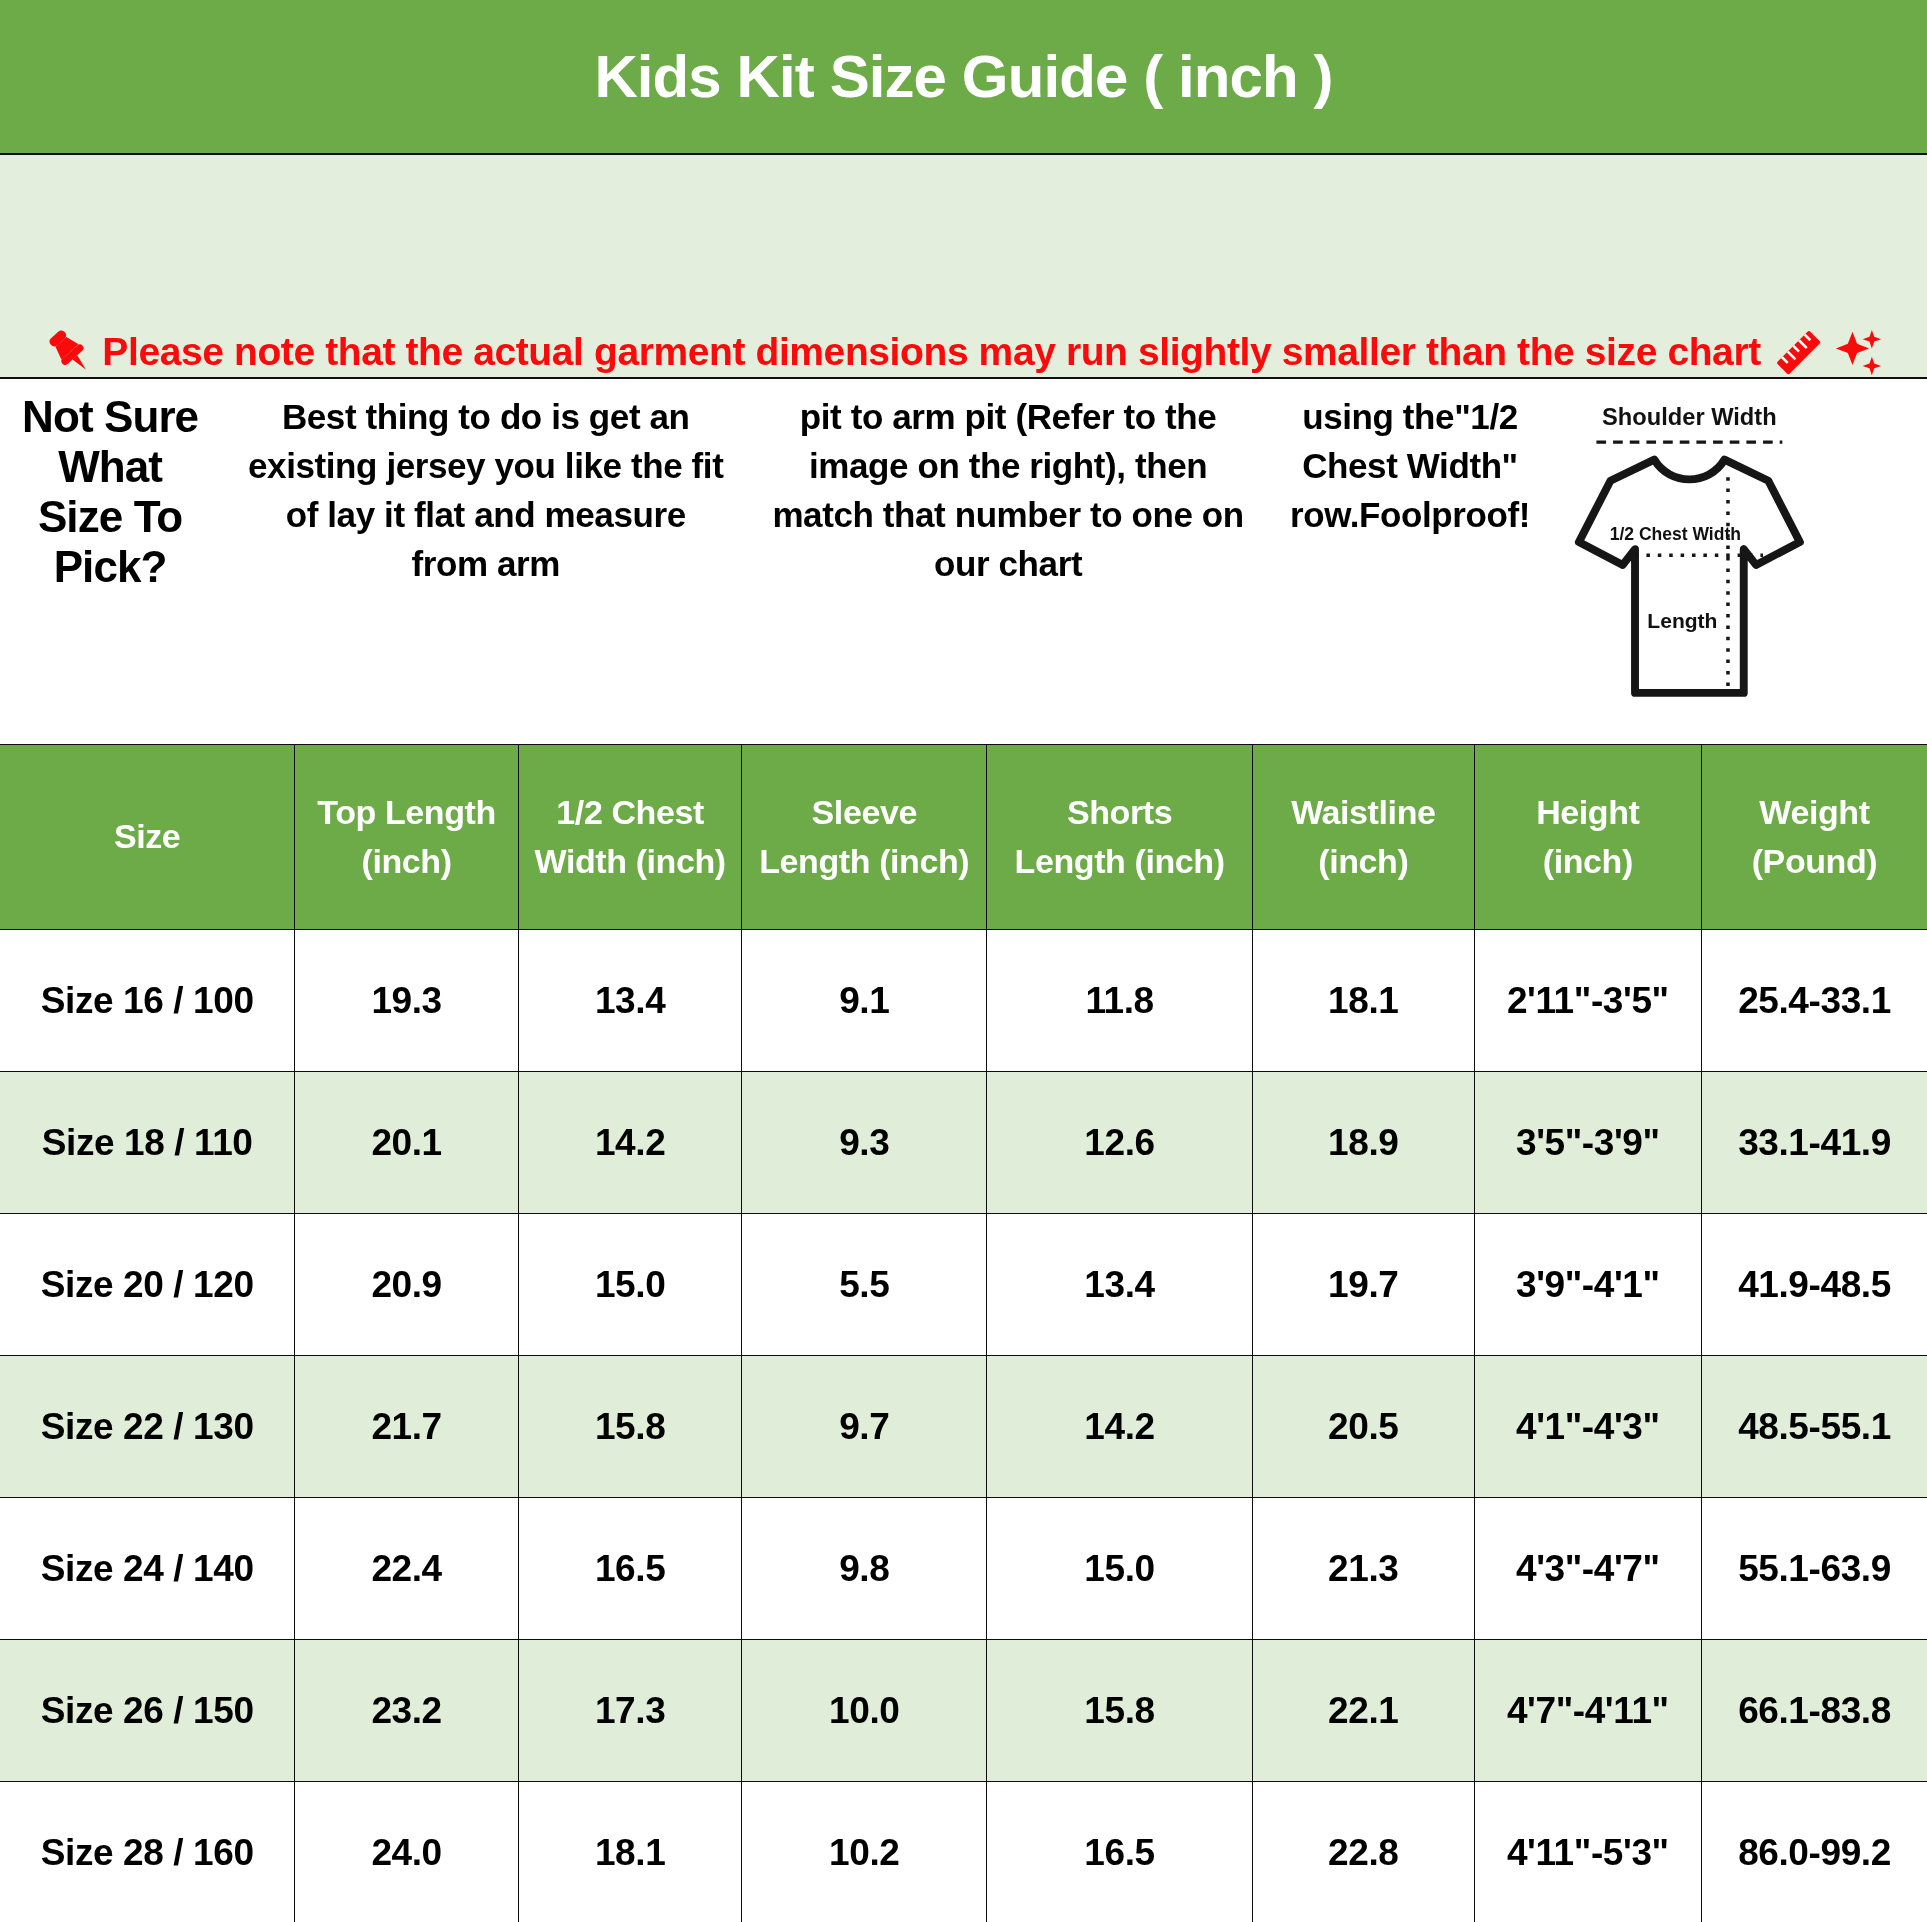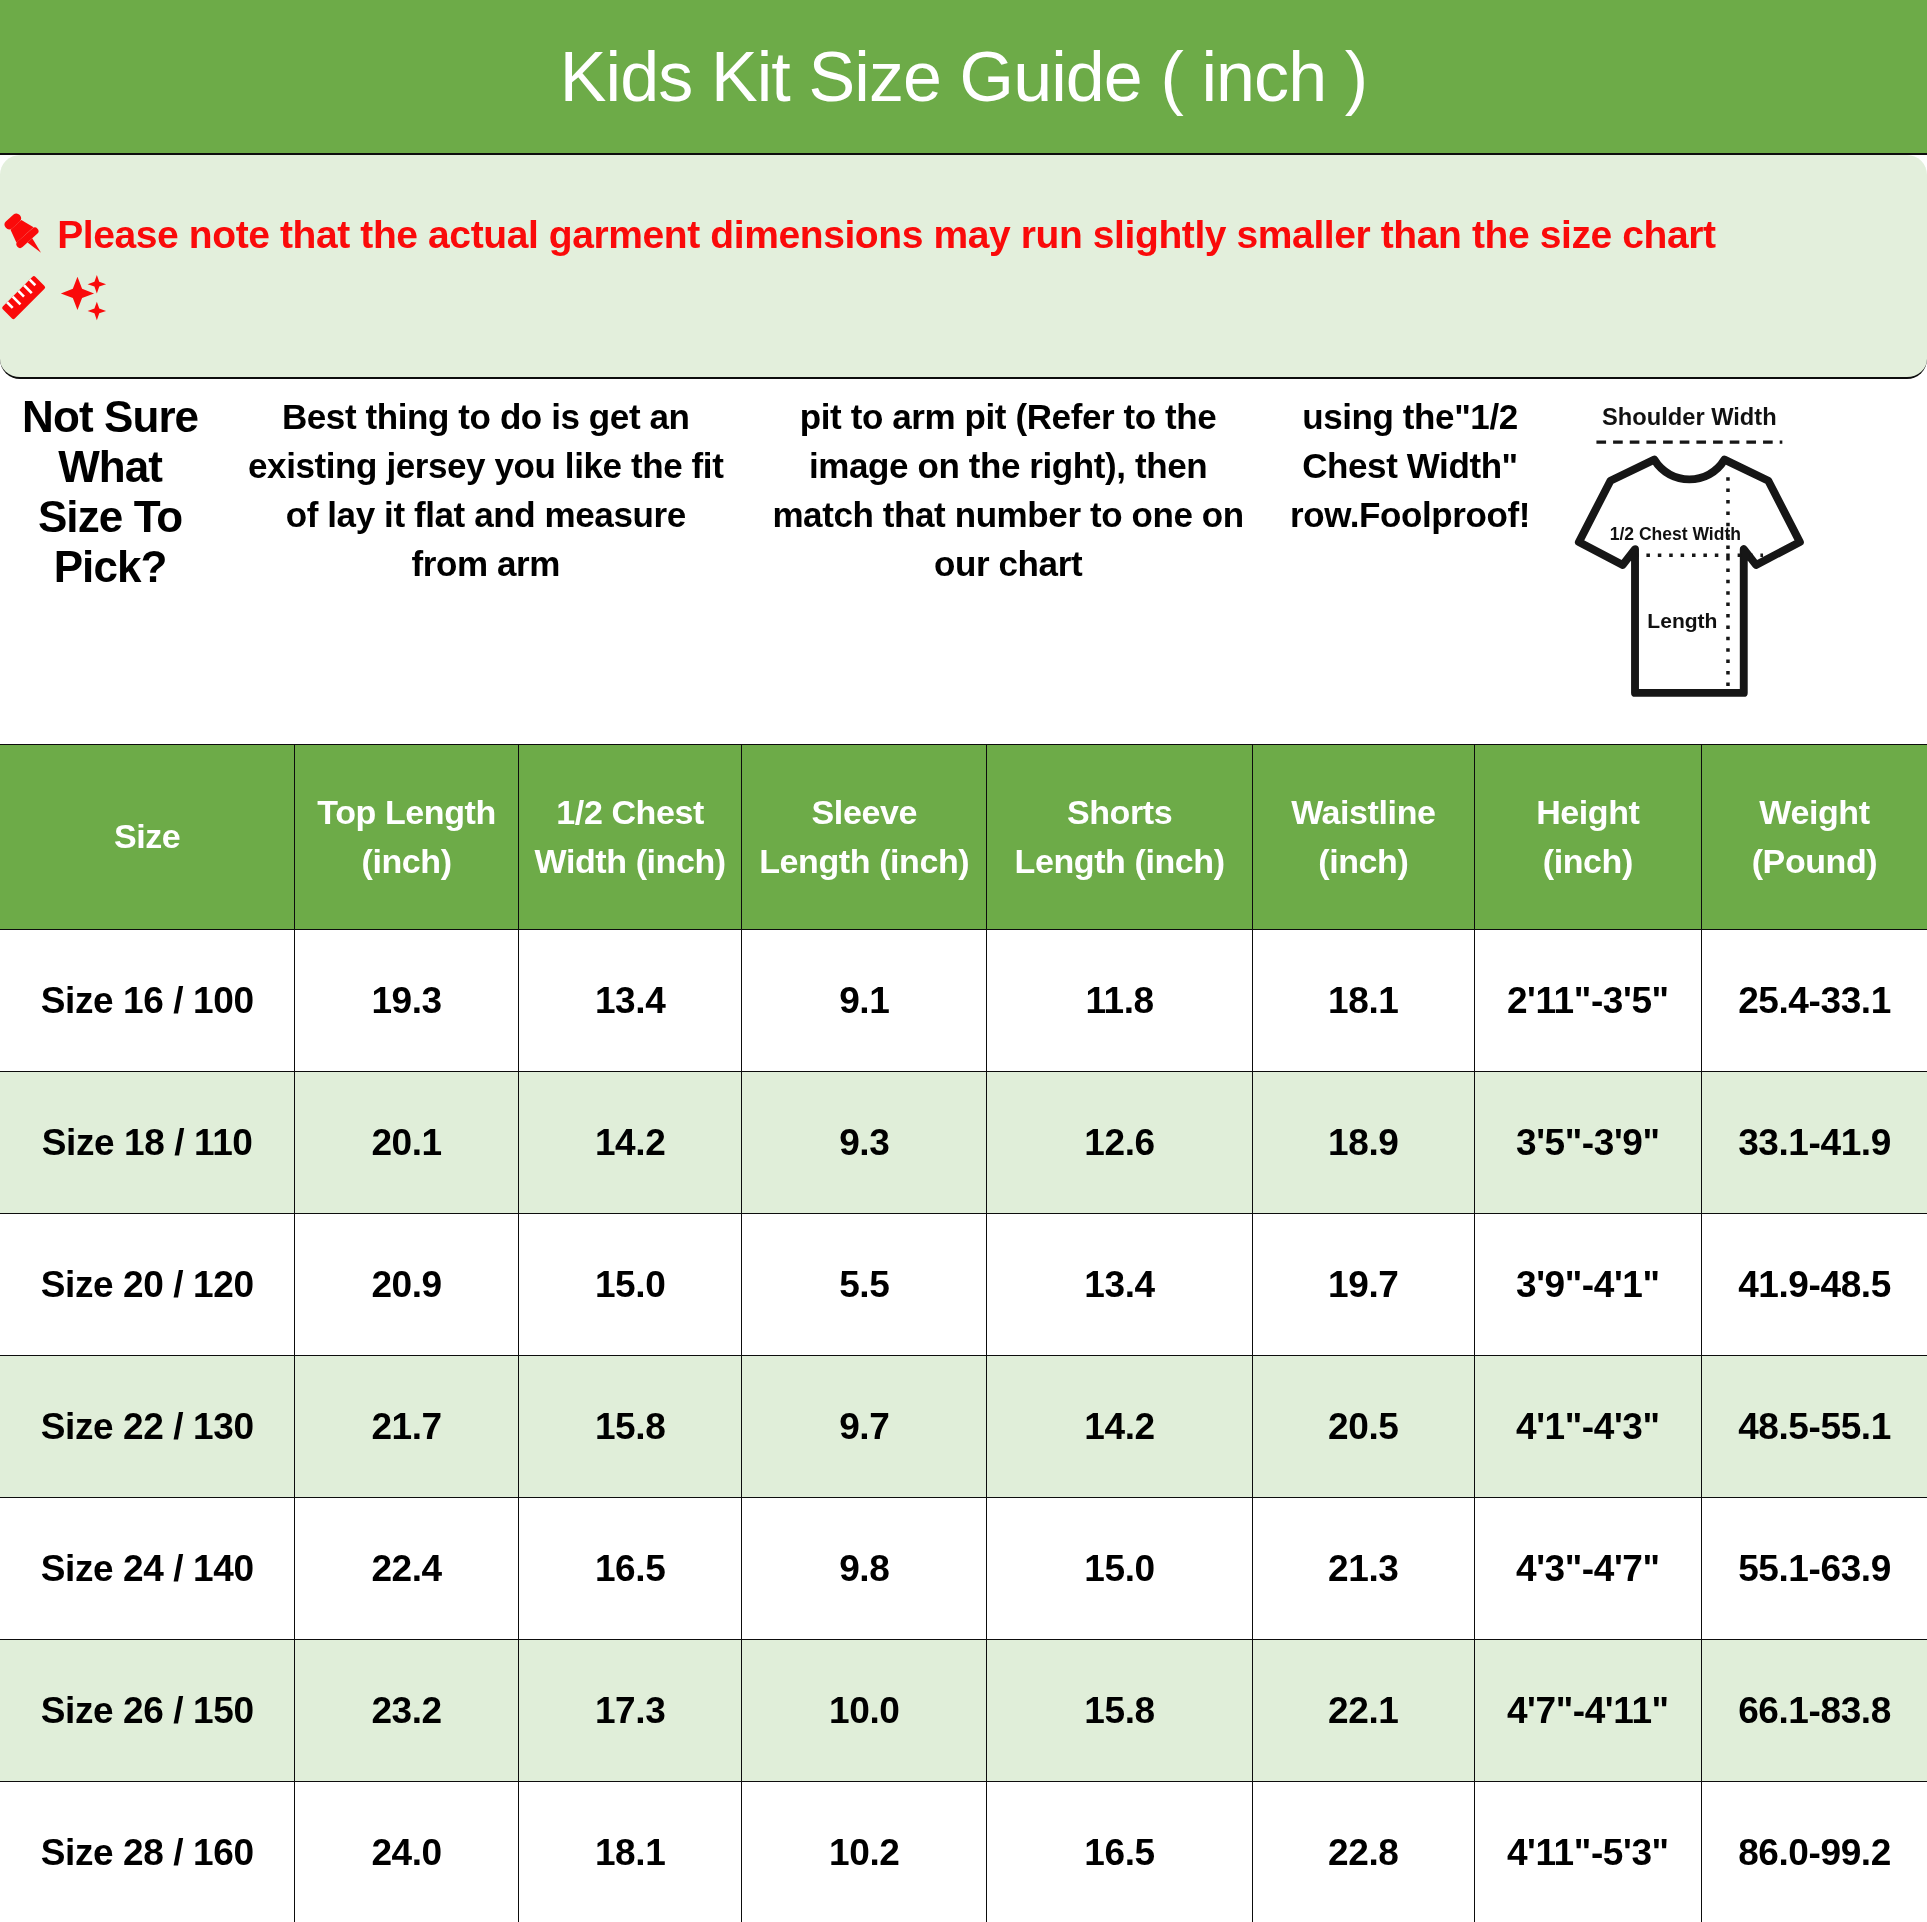--- a/index.html
+++ b/index.html
@@ -15,26 +15,26 @@
     position:relative;width:1927px;height:1923px;background:#fff;
     font-family:"Liberation Sans",sans-serif;color:#000;overflow:hidden;
     margin:0 auto;
   }
   
   .title-bar{
     height:155px;background:var(--header-green);
     border-bottom:2.7px solid var(--border-black);
     display:flex;align-items:center;justify-content:center;
   }
-  .title-bar h1{margin:0;color:#fff;font-size:70px;font-weight:normal;letter-spacing:-0.9px;}
+  .title-bar h1{margin:0;color:#fff;font-size:60px;font-weight:bold;letter-spacing:-0.9px;}
   
   .note-band{
     height:224px;background:var(--band-green);
     border-bottom:2.7px solid var(--border-black);
-    display:flex;flex-direction:column;align-items:flex-start;justify-content:center;gap:14.3px;border-radius:20px;
+    display:flex;flex-direction:row;align-items:flex-end;justify-content:center;gap:14.3px;
   }
   .note-line{
     display:flex;align-items:center;justify-content:center;white-space:nowrap;
     color:var(--note-red);font-size:39px;font-weight:bold;letter-spacing:-0.4px;
   }
   .note-line svg{flex:0 0 auto;}
   .icon-pushpin{margin-right:7.2px;}
   .icon-ruler{margin-right:5.4px;}
   .icon-sparkles{margin-left:5.4px;}
   

